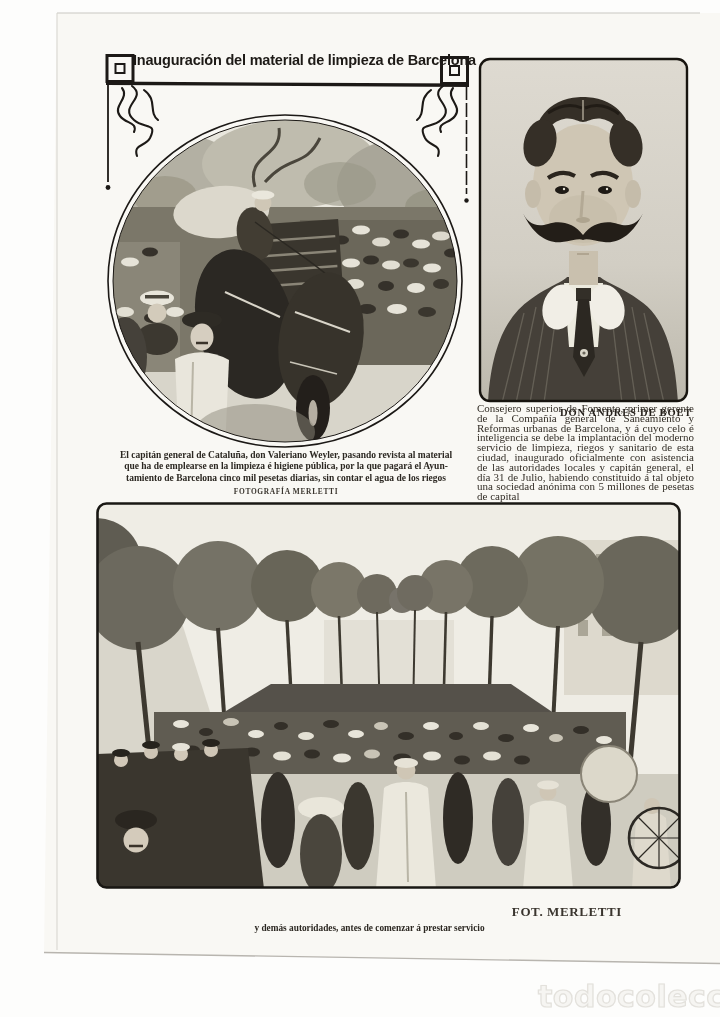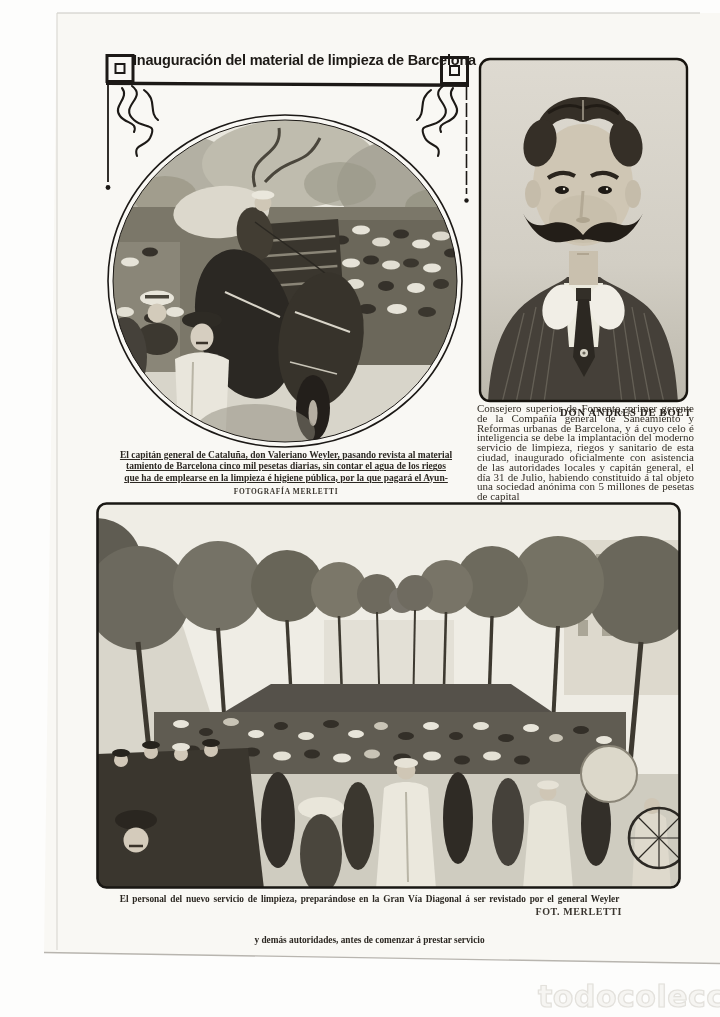--- a/index.html
+++ b/index.html
@@ -13,40 +13,40 @@
     font-family:"Liberation Sans",sans-serif;font-weight:700;font-size:14.5px;
     letter-spacing:-0.2px;color:#1d1a16;white-space:nowrap;}
   .ornament{position:absolute;left:100px;top:48px;}
 
   
   .circle-photo{position:absolute;left:105px;top:112px;}
 
   
   .caption-main{position:absolute;left:95px;top:450px;width:382px;text-align:center;
     font-weight:700;font-size:9.5px;line-height:11.4px;color:#2c2822;}
-  .caption-main .cap-line{white-space:nowrap;text-decoration:underline;}
+  .caption-main .cap-line{white-space:nowrap;}
   .credit{font-weight:700;font-size:7.4px;letter-spacing:0.7px;color:#3a352e;margin-top:2px;}
 
   
   .portrait{position:absolute;left:478px;top:57px;}
   .portrait-name{position:absolute;left:476px;top:407px;width:216px;text-align:right;
     font-weight:700;font-size:10.5px;letter-spacing:0.8px;color:#241f1a;white-space:nowrap;}
   .portrait-bio{position:absolute;left:477px;top:404px;width:217px;text-align:justify;
     font-size:11px;line-height:9.8px;color:#332e27;}
 
   
   .avenue-photo{position:absolute;left:96px;top:502px;}
 
   
   .caption-bottom{position:absolute;left:97px;top:894px;width:545px;text-align:center;
     font-weight:700;font-size:9.3px;line-height:11.6px;color:#2c2822;}
   .caption-bottom .cap-line1{white-space:nowrap;word-spacing:1.5px;}
   .caption-bottom .cap-line2{white-space:nowrap;margin-top:29px;}
   .caption-bottom .credit-right{position:absolute;right:20px;top:12px;
-    font-size:10px;letter-spacing:0.6px;color:#3a352e;}
+    font-size:13px;letter-spacing:0.6px;color:#3a352e;}
 
   
   .watermark{position:absolute;left:538px;top:979px;z-index:2;
     font-family:"DejaVu Sans",sans-serif;font-weight:700;font-size:30px;
     letter-spacing:0.5px;color:#f6f5f2;-webkit-text-stroke:1.2px #e3e1dc;
     text-shadow:0 0 1px #dddbd6;}
 </style>
 </head>
 <body>
 
@@ -171,22 +171,22 @@
         <ellipse cx="20" cy="245" rx="22" ry="40" fill="#45413a"></ellipse>
         <ellipse cx="150" cy="320" rx="60" ry="28" fill="#8d897b" opacity="0.5"></ellipse>
       </g>
     </g>
     <ellipse cx="180" cy="169" rx="177" ry="166" fill="none" stroke="#1c1916" stroke-width="1.6"></ellipse>
     <ellipse cx="180" cy="169" rx="172" ry="161" fill="none" stroke="#1c1916" stroke-width="1"></ellipse>
   </svg>
 
   <div class="caption-main layer">
     <div class="cap-line">El capitán general de Cataluña, don Valeriano Weyler, pasando revista al material</div>
+    <div class="cap-line">que ha de emplearse en la limpieza é higiene pública, por la que pagará el Ayun-</div>
     <div class="cap-line">tamiento de Barcelona cinco mil pesetas diarias, sin contar el agua de los riegos</div>
-    <div class="cap-line">que ha de emplearse en la limpieza é higiene pública, por la que pagará el Ayun-</div>
     <div class="credit">FOTOGRAFÍA MERLETTI</div>
   </div>
 
   <svg class="portrait layer" width="211" height="346" viewBox="0 0 211 346">
     <defs>
       <clipPath id="portClip">
           <rect x="2" y="2" width="207" height="342" rx="10"></rect>
         </clipPath>
       <linearGradient id="portBg" x1="0" y1="0" x2="0" y2="1">
         <stop offset="0" stop-color="#dedad1"></stop>
@@ -382,20 +382,19 @@
           <line x1="533" y1="336" x2="593" y2="336" stroke-width="1.2"></line>
           <line x1="542" y1="315" x2="584" y2="357" stroke-width="1.2"></line>
           <line x1="584" y1="315" x2="542" y2="357" stroke-width="1.2"></line>
         </g>
       </g>
     </g>
     <rect x="1.5" y="1.5" width="582" height="384" rx="9" fill="none" stroke="#191713" stroke-width="2.6"></rect>
   </svg>
 
   <div class="caption-bottom layer">
-    <div class="cap-line1">El personal del nuevo servicio de limpieza, preparándose en la Gran Vía Diagonal á ser revistado por el general Weyler</div>
     <div class="cap-line2">y demás autoridades, antes de comenzar á prestar servicio</div>
     <div class="credit-right">FOT. MERLETTI</div>
   </div>
 
   <div class="watermark">todocoleccion</div>
 
 </div>
 
 </body></html>

